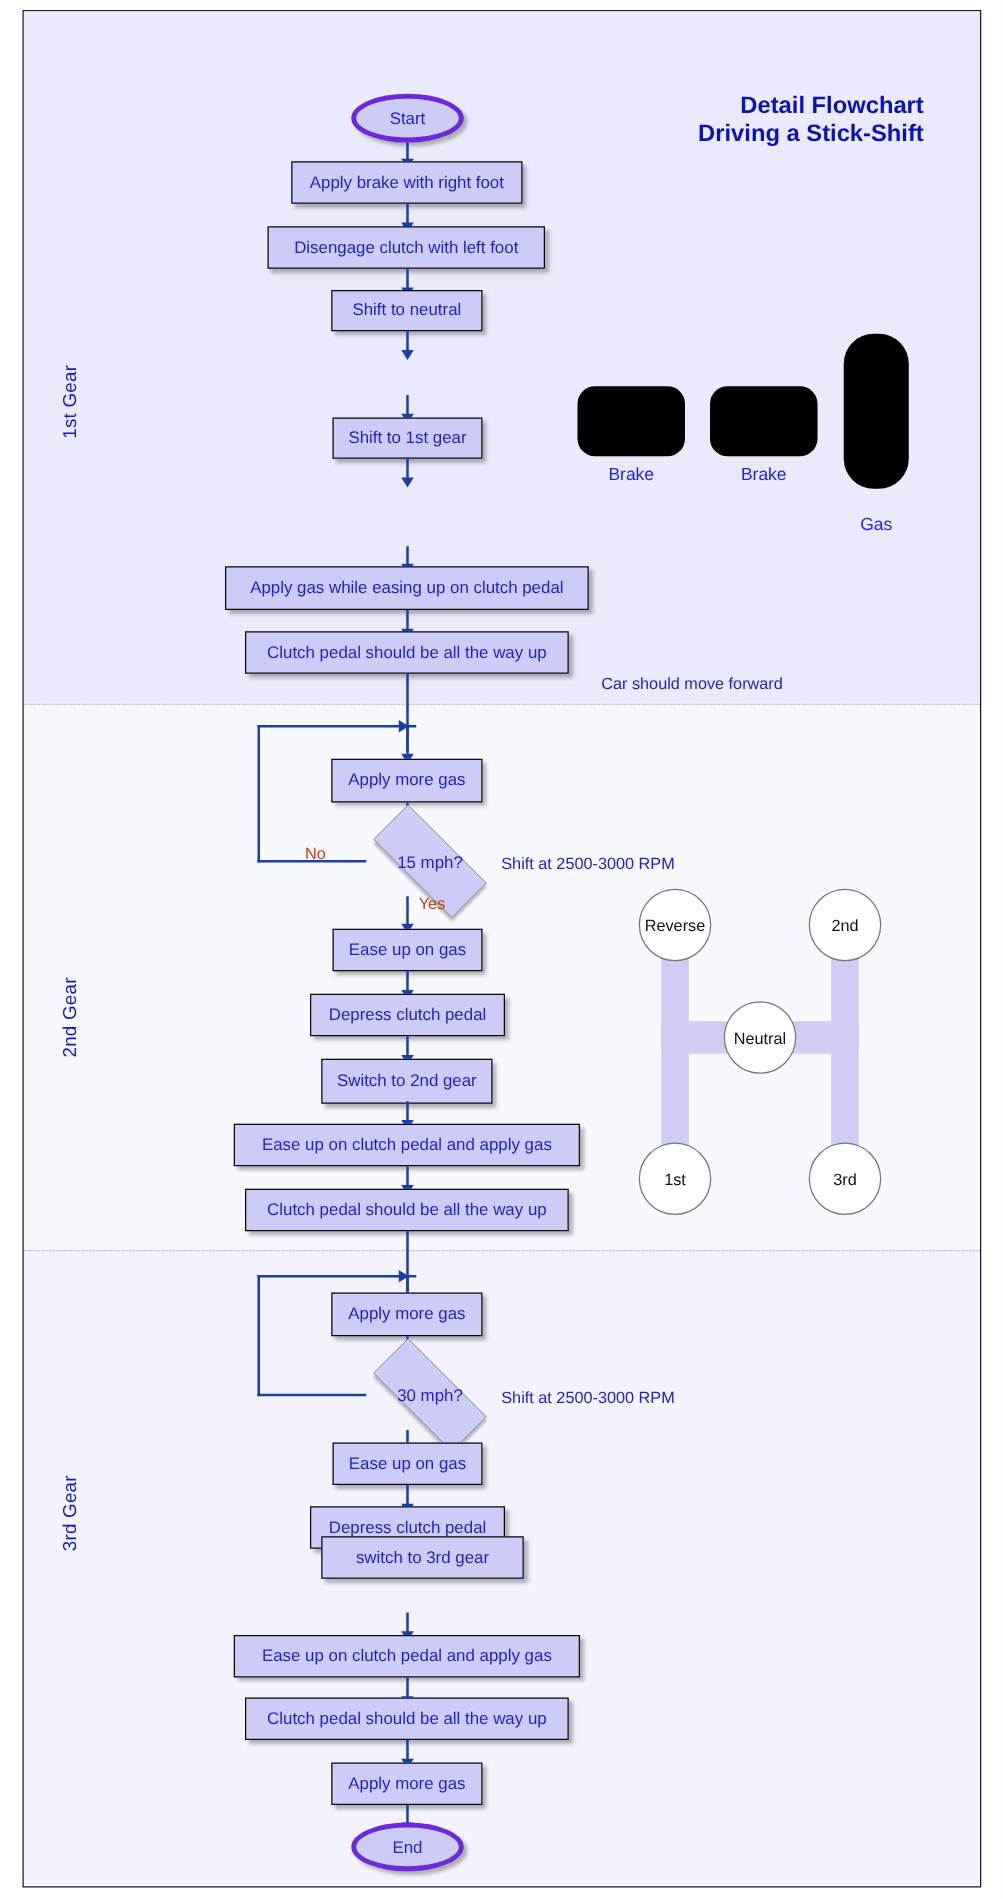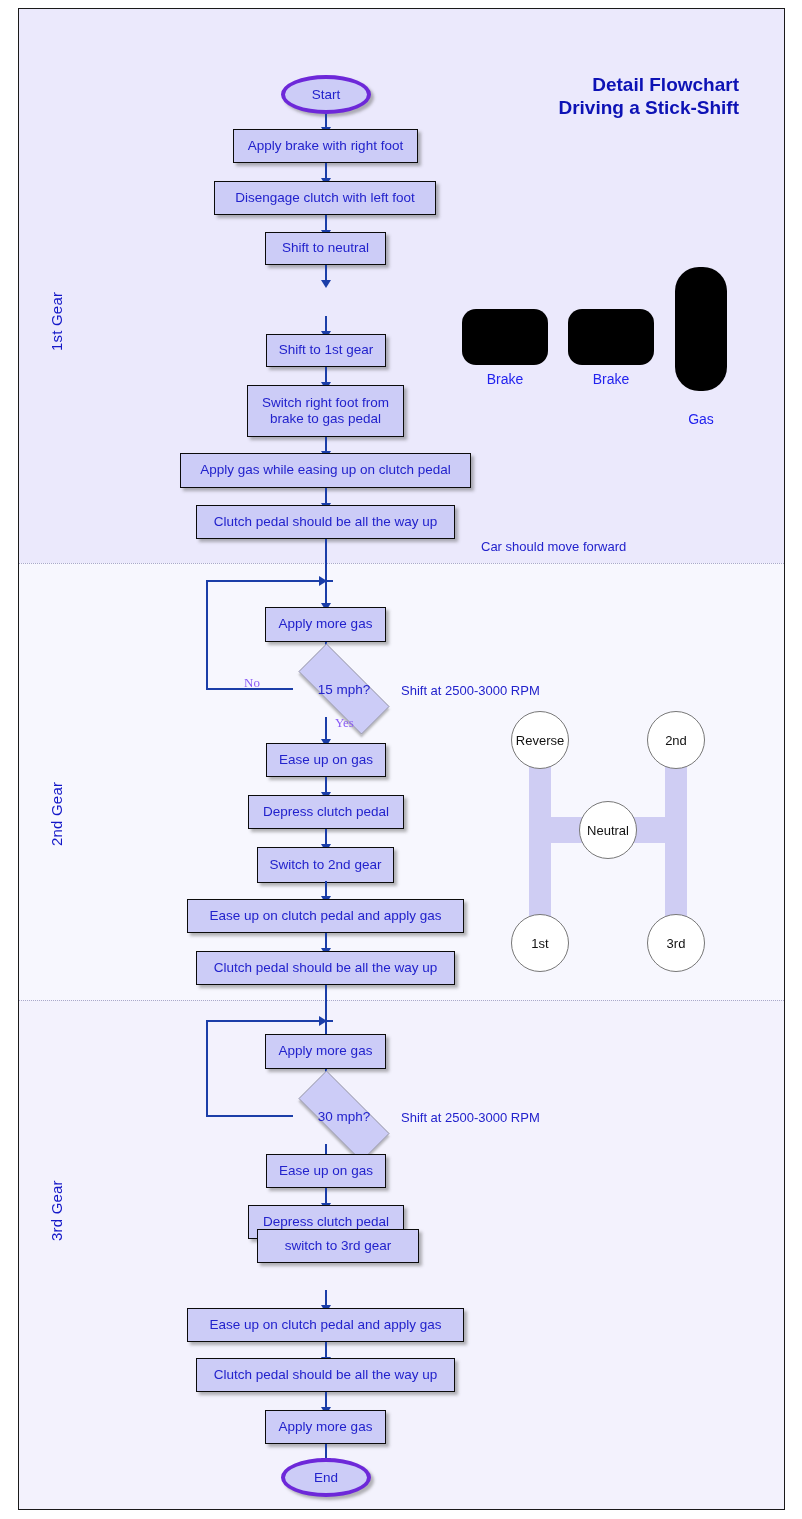--- a/index.html
+++ b/index.html
@@ -150,24 +150,23 @@
     position: absolute;
     width: 0; height: 0;
     border-top: 5px solid transparent;
     border-bottom: 5px solid transparent;
     border-left: 8px solid #1b3ea8;
   }
 
   
   .edge-label {
     position: absolute;
-    color: #8b5cf6;
+    color: #c2410c;
     font-size: 13px;
     white-space: nowrap;
-    font-family: Liberation Serif, serif;
   }
   .note {
     position: absolute;
     color: #2222cc;
     font-size: 13px;
     white-space: nowrap;
   }
 
   
   .pedal {
@@ -247,24 +246,20 @@
 
 
     <div class="vline" style="left:306px; top:307px; height:17px;"></div>
     <div class="arrow-down" style="left:302px; top:322px;"></div>
 
     <div class="node" style="left:247px; top:325px; width:120px; height:33px;">Shift to 1st gear</div>
 
     <div class="vline" style="left:306px; top:358px; height:17px;"></div>
     <div class="arrow-down" style="left:302px; top:373px;"></div>
 
-    <div class="node two-line" style="left:228px; top:376px; width:157px; height:52px; flex-direction:column;">
-      <div>Switch right foot from</div>
-      <div>brake to gas pedal</div>
-    </div>
 
     <div class="vline" style="left:306px; top:428px; height:16px;"></div>
     <div class="arrow-down" style="left:302px; top:442px;"></div>
 
     <div class="node" style="left:161px; top:444px; width:291px; height:35px;">Apply gas while easing up on clutch pedal</div>
 
     <div class="vline" style="left:306px; top:479px; height:17px;"></div>
     <div class="arrow-down" style="left:302px; top:494px;"></div>
 
     <div class="node" style="left:177px; top:496px; width:259px; height:34px;">Clutch pedal should be all the way up</div>

